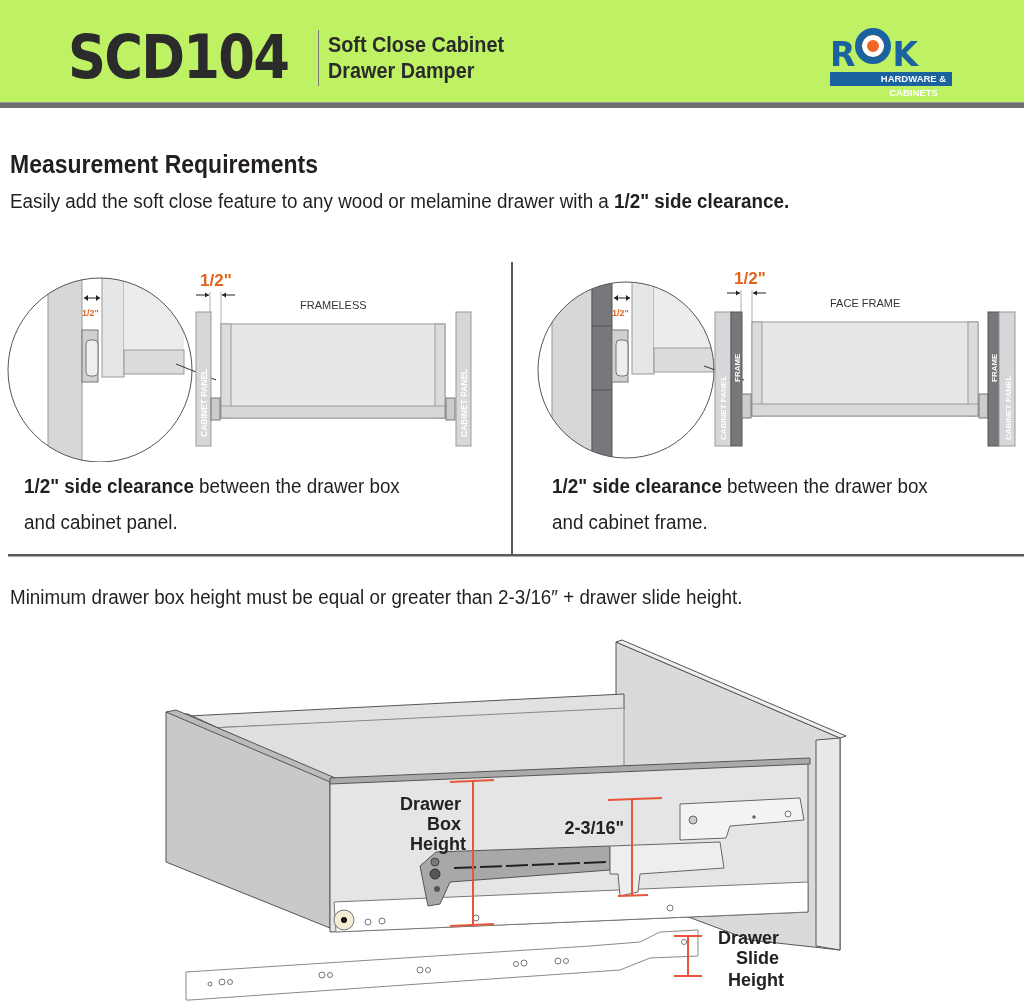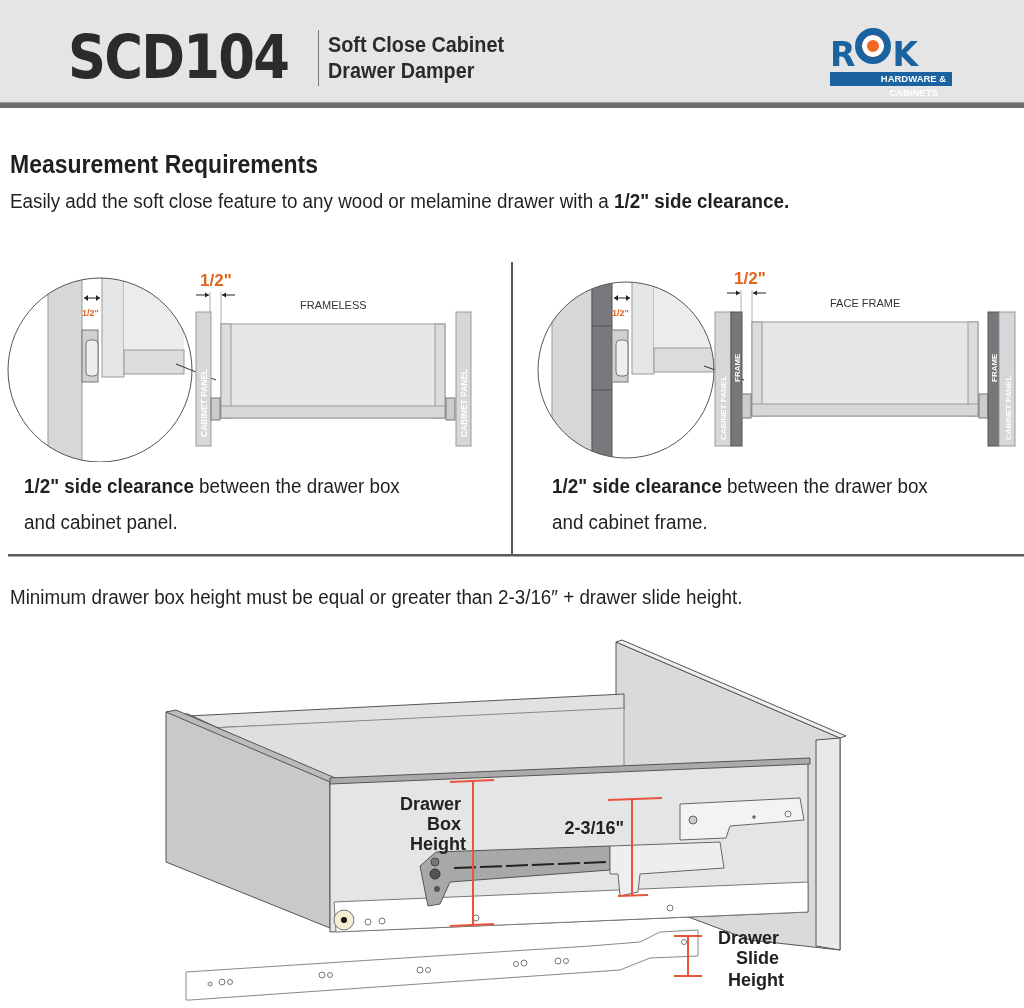--- a/index.html
+++ b/index.html
@@ -1,19 +1,19 @@
 <!DOCTYPE html>
 <html><head>
 <meta charset="utf-8">
 <style>
   * { box-sizing: border-box; margin: 0; padding: 0; }
   html, body { width: 1024px; height: 1008px; background: #ffffff; overflow: hidden; }
   body { font-family: "Liberation Sans", "DejaVu Sans", sans-serif; color: #231f20; position: relative; }
 
-  .header { position: absolute; left: 0; top: 0; width: 1024px; height: 102px; background: #e5e5e5; }
+  .header { position: absolute; left: 0; top: 0; width: 1024px; height: 102px; background: #bef264; }
   .header-rule { position: absolute; left: 0; top: 102px; width: 1024px; height: 6px; background: #6d6e71; border-top: 1px solid #9a9a9a; }
   .model { position: absolute; left: 68px; top: 22px; font-size: 60px; font-weight: bold; letter-spacing: -2px; color: #2b2b2b; font-family: "DejaVu Sans", sans-serif; transform: scaleX(0.88); transform-origin: left; }
   .vrule { position: absolute; left: 318px; top: 30px; width: 1px; height: 56px; background: #7a7a7a; }
   .subtitle { position: absolute; left: 328px; top: 32px; font-size: 22px; font-weight: bold; line-height: 26px; color: #2b2b2b; transform: scaleX(0.9); transform-origin: left; }
 
   .logo { position: absolute; left: 830px; top: 28px; width: 124px; height: 62px; }
   .logo-text { position: absolute; left: 0; top: 0; font-size: 33px; font-weight: bold; color: #1a63a0; letter-spacing: -1px; line-height: 46px; font-family: "DejaVu Sans", sans-serif; }
   .logo-o { display: inline-block; width: 36px; height: 36px; border: 7px solid #1a63a0; border-radius: 50%; background: #f26522; vertical-align: 2px; margin: 0 1px; box-shadow: inset 0 0 0 5px #fff; }
   .logo-band { position: absolute; left: 0; top: 44px; width: 122px; height: 14px; background: #1a63a0; color: #fff; font-size: 9.5px; font-weight: bold; text-align: center; line-height: 14px; letter-spacing: 0px; padding-left: 45px; }
 

